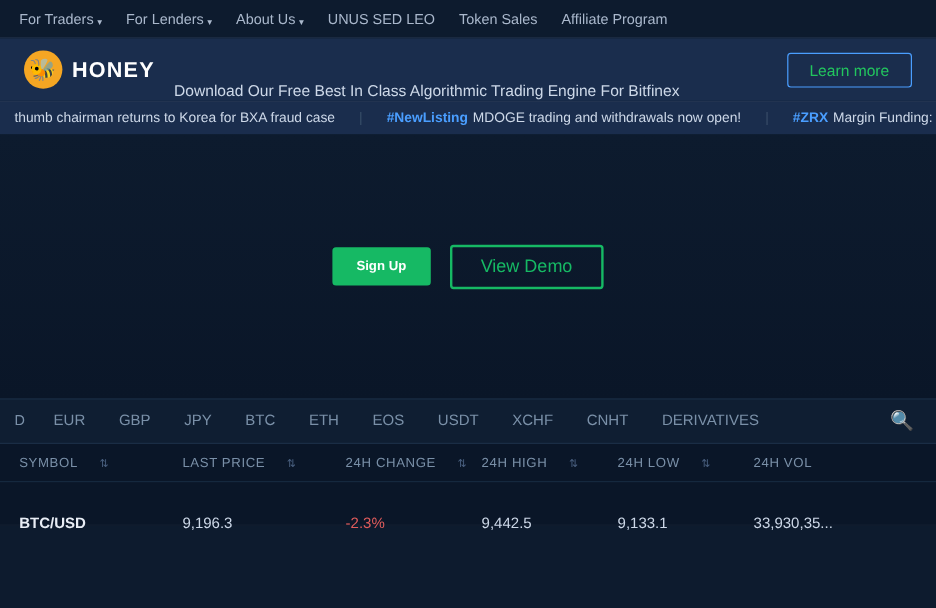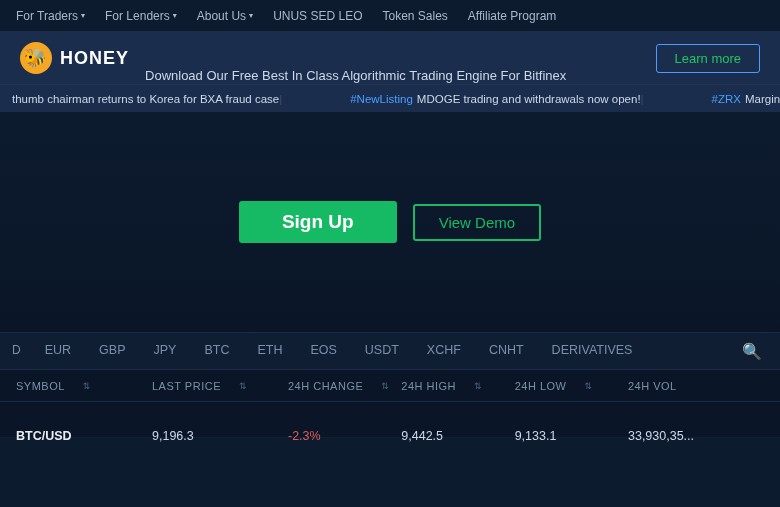--- a/index.html
+++ b/index.html
@@ -21,21 +21,21 @@
       align-items: center;
       padding: 0 16px;
       gap: 20px;
       border-bottom: 1px solid #1e2d45;
     }
     .top-nav-item {
       color: #aab8cc;
       font-size: 12px;
       cursor: pointer;
       display: flex;
-      align-items: center;
+      align-items: flex-end;
       gap: 3px;
       white-space: nowrap;
     }
     .chevron-down {
       font-size: 8px;
       color: #aab8cc;
     }
 
     
     .honey-banner {
@@ -90,32 +90,32 @@
       display: flex;
       align-items: center;
       overflow: hidden;
       font-size: 11.5px;
       color: #cdd8e8;
       padding: 0 12px;
       gap: 0;
     }
     .ticker-item {
       white-space: nowrap;
+      padding-right: 20px;
       display: flex;
       align-items: center;
       gap: 4px;
     }
     .ticker-divider {
       color: #3a4f6a;
       padding-right: 20px;
     }
     .ticker-tag {
       color: #4a9eff;
-      font-weight: 400;
-      margin-left: 48px;
+      font-weight: 700;
     }
 
     
     .hero {
       background: linear-gradient(180deg, #0d1b2e 0%, #0a1628 100%);
       height: 220px;
       display: flex;
       flex-direction: column;
       align-items: center;
       justify-content: center;
@@ -132,23 +132,23 @@
     }
     .hero-buttons {
       display: flex;
       gap: 16px;
       align-items: center;
     }
     .signup-btn {
       background: #16b964;
       color: #fff;
       border: none;
-      padding: 10px 43px;
+      padding: 10px 20px;
       border-radius: 3px;
-      font-size: 19px;
+      font-size: 11px;
       font-weight: 600;
       cursor: pointer;
     }
     .viewdemo-btn {
       background: transparent;
       color: #16b964;
       border: 2px solid #16b964;
       padding: 8px 24px;
       border-radius: 3px;
       font-size: 15px;

